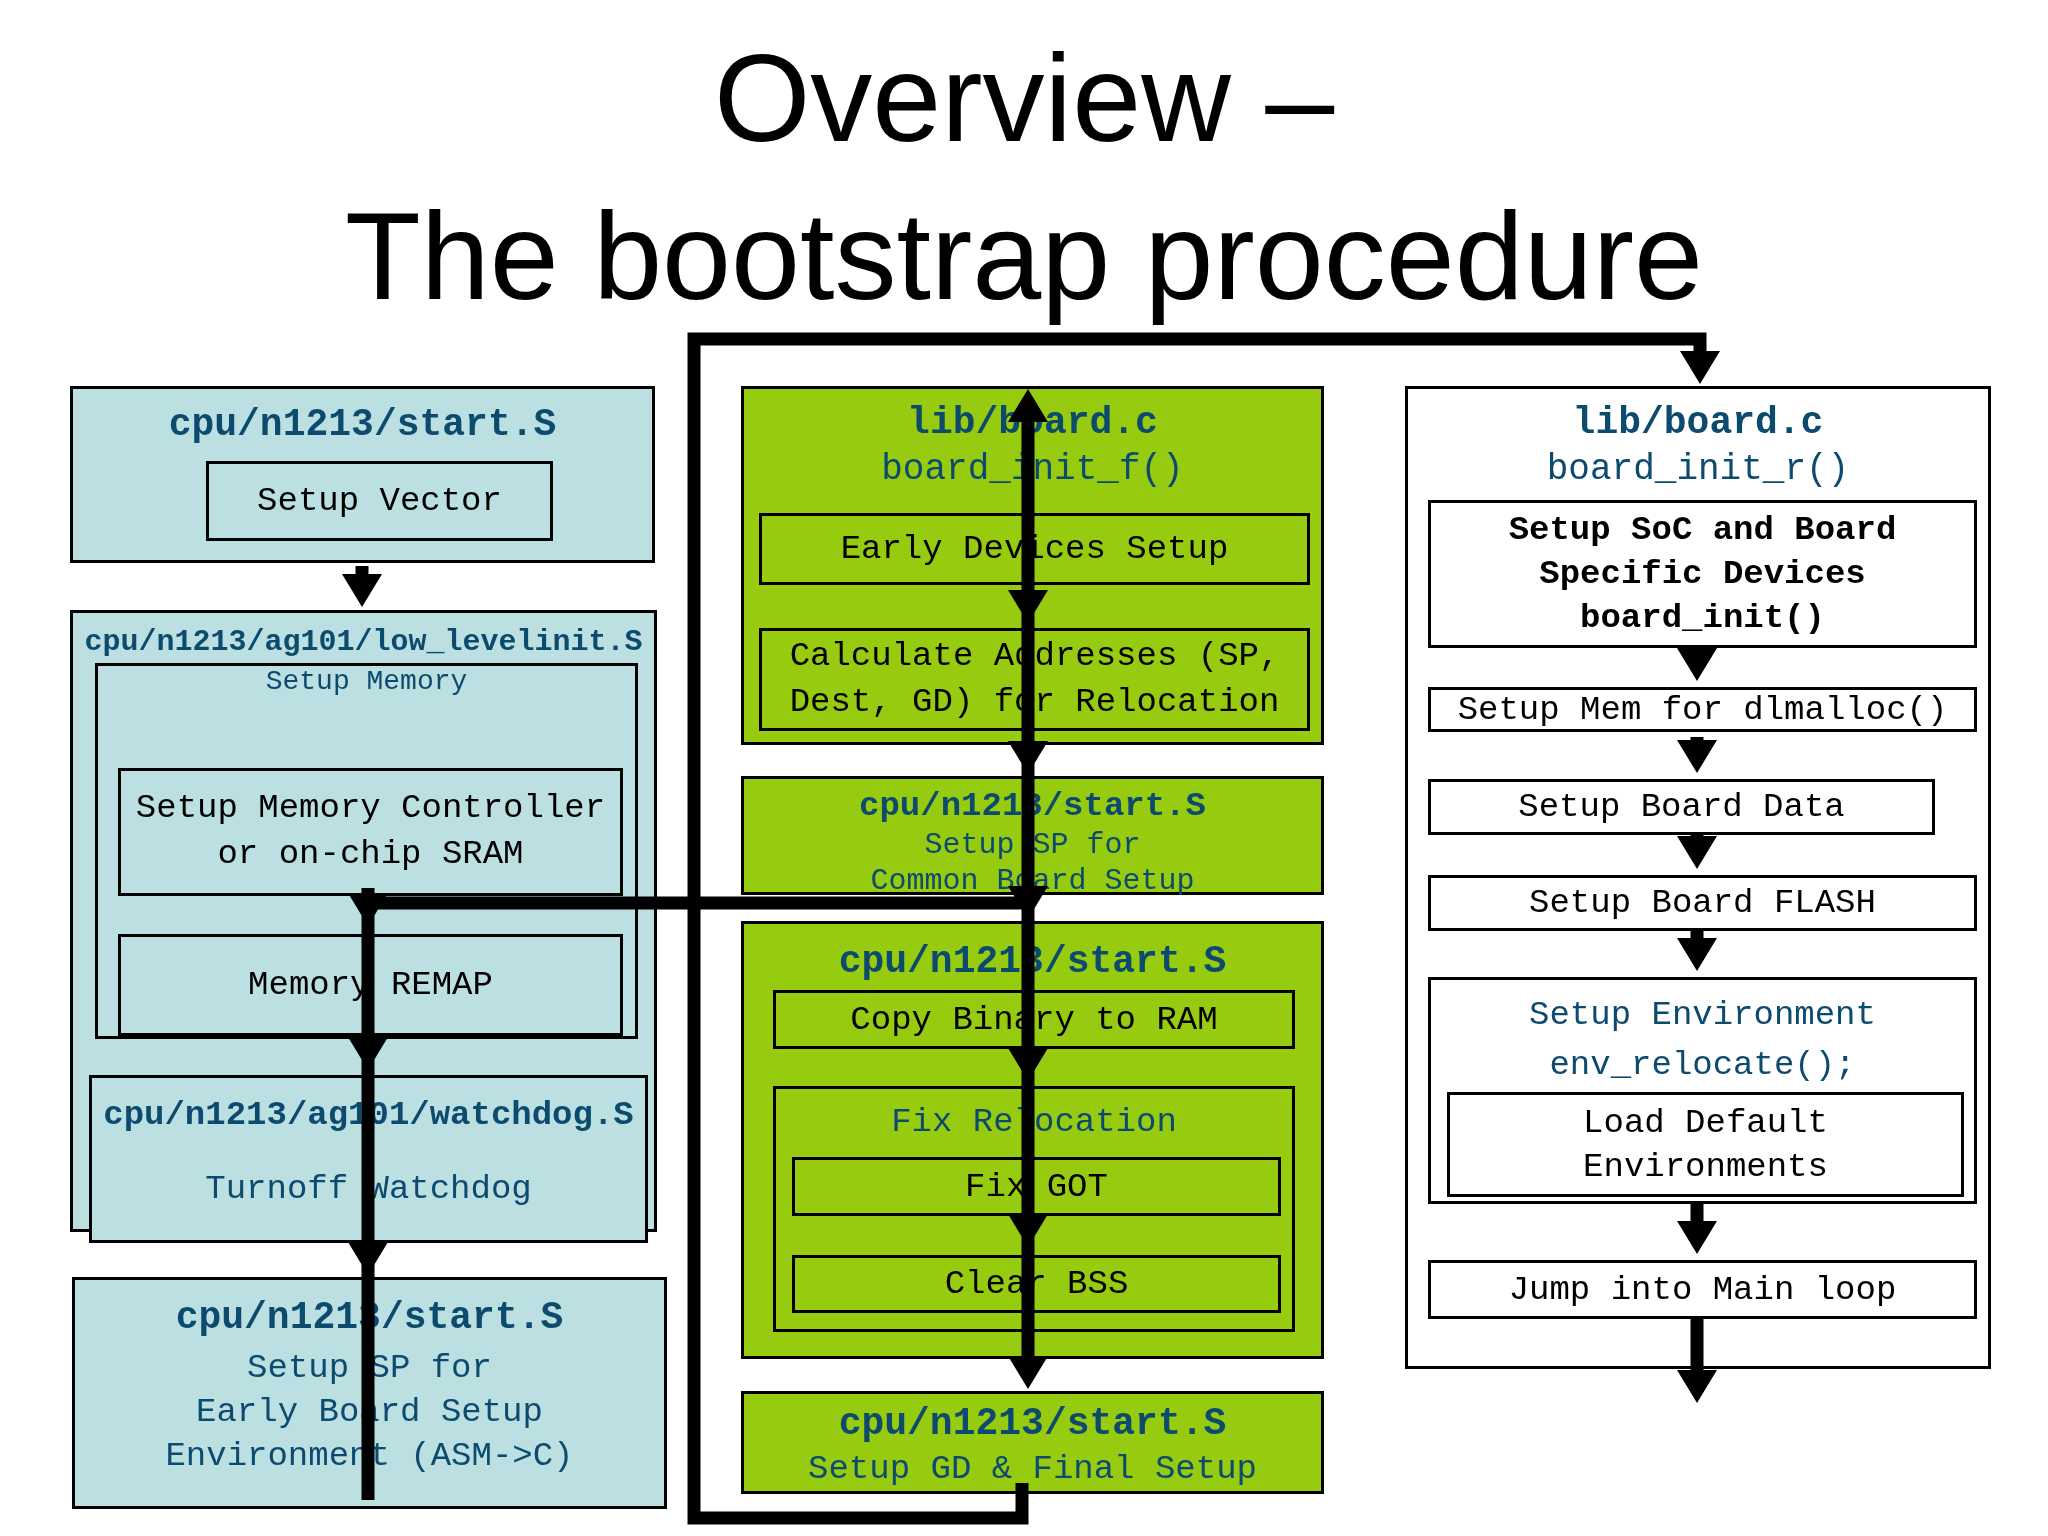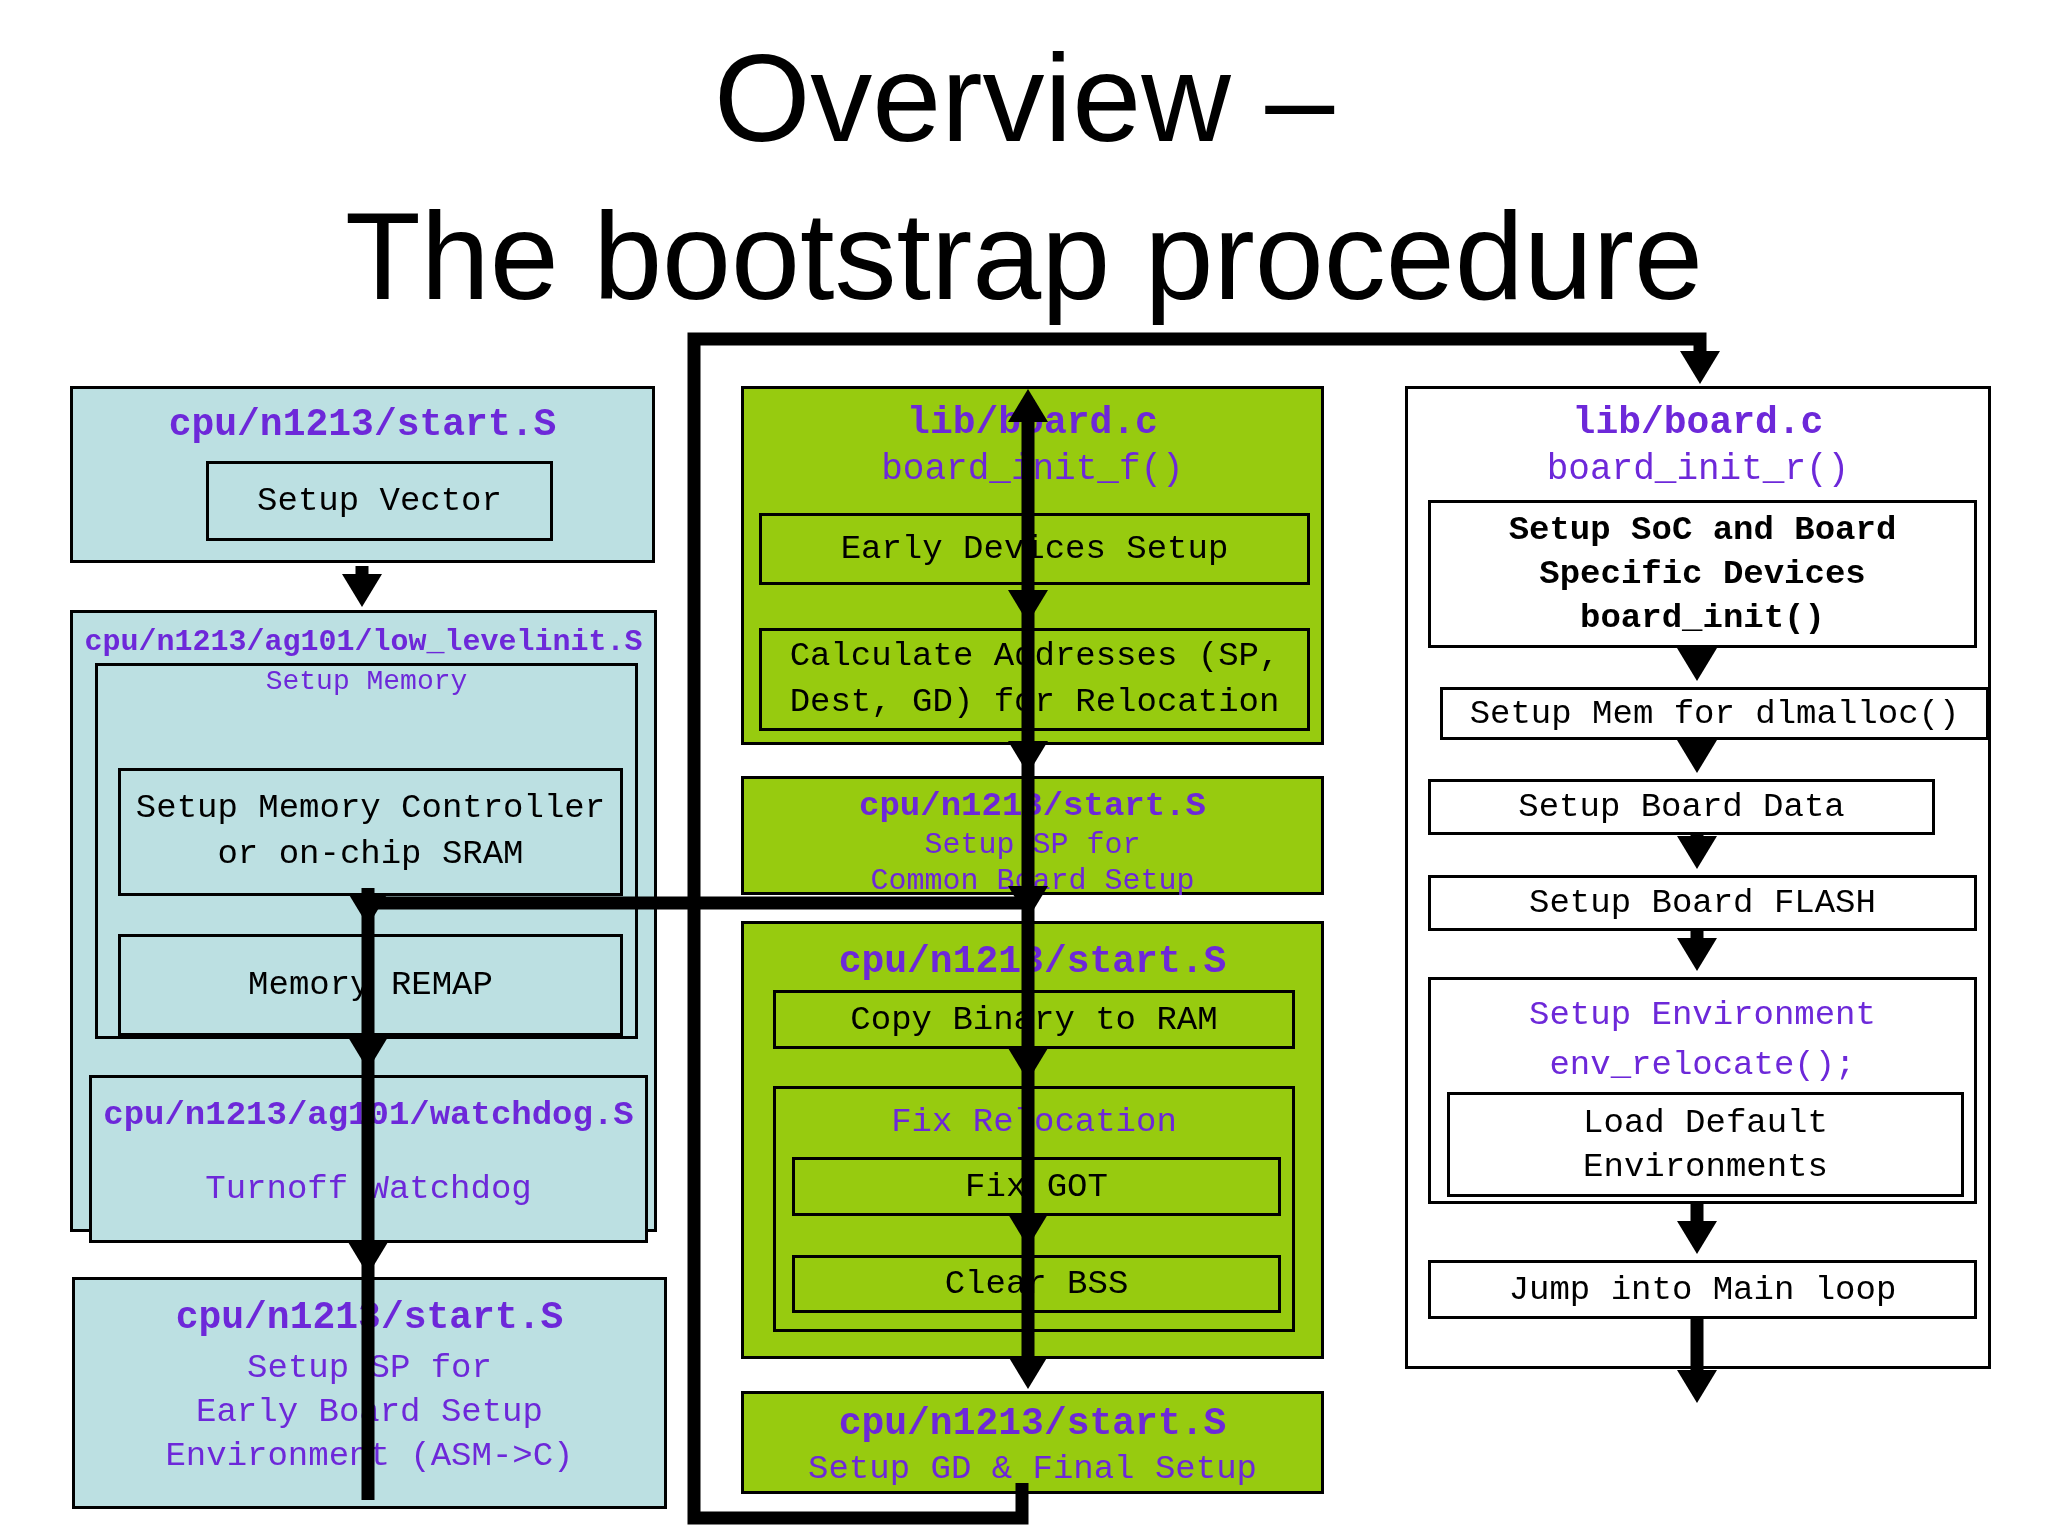--- a/index.html
+++ b/index.html
@@ -5,21 +5,21 @@
   html,body{margin:0;padding:0;background:#ffffff;}
   #canvas{position:relative;width:2048px;height:1536px;background:#ffffff;overflow:hidden;
           font-family:"Liberation Mono",monospace;color:#000;}
   .slide-title{position:absolute;left:0;width:100%;text-align:center;
                font-family:"Liberation Sans",sans-serif;font-weight:400;color:#000;
                font-size:124px;line-height:1.1;white-space:nowrap;}
   .box{position:absolute;border:3px solid #000;box-sizing:border-box;}
   .blue{background:#bce0e2;}
   .green{background:#97cb0f;}
   .white{background:#ffffff;}
-  .lbl{position:absolute;left:0;width:100%;text-align:center;color:#6d28d9;
+  .lbl{position:absolute;left:0;width:100%;text-align:center;color:#0c4a6e;
        font-family:"Liberation Mono",monospace;white-space:pre-line;}
   .bold{font-weight:bold;}
   .cbox{display:flex;align-items:center;justify-content:center;text-align:center;}
   .cbox span{font-family:"Liberation Mono",monospace;white-space:pre-line;}
   #wires{position:absolute;left:0;top:0;width:2048px;height:1536px;z-index:10;pointer-events:none;}
 </style>
 </head>
 <body>
 
 <div id="canvas">
@@ -102,21 +102,21 @@
 
   <div class="box white" style="left:1405px;top:386px;width:586px;height:983px;">
     <div class="lbl bold" style="top:12px;font-size:38px;">lib/board.c</div>
     <div class="lbl" style="top:60px;font-size:36px;">board_init_r()</div>
 
     <div class="box white cbox" style="left:20px;top:111px;width:549px;height:148px;">
       <span style="font-size:34px;line-height:44px;font-weight:bold;">Setup SoC and Board
 Specific Devices
 board_init()</span>
     </div>
-    <div class="box white cbox" style="left:20px;top:298px;width:549px;height:53px;margin-left:12px;">
+    <div class="box white cbox" style="left:20px;top:298px;width:549px;height:45px;">
       <span style="font-size:34px;">Setup Mem for dlmalloc()</span>
     </div>
     <div class="box white cbox" style="left:20px;top:390px;width:507px;height:56px;">
       <span style="font-size:34px;">Setup Board Data</span>
     </div>
     <div class="box white cbox" style="left:20px;top:486px;width:549px;height:56px;">
       <span style="font-size:34px;">Setup Board FLASH</span>
     </div>
     <div class="box white" style="left:20px;top:588px;width:549px;height:227px;">
       <div class="lbl" style="top:10px;font-size:34px;line-height:50px;">Setup Environment

